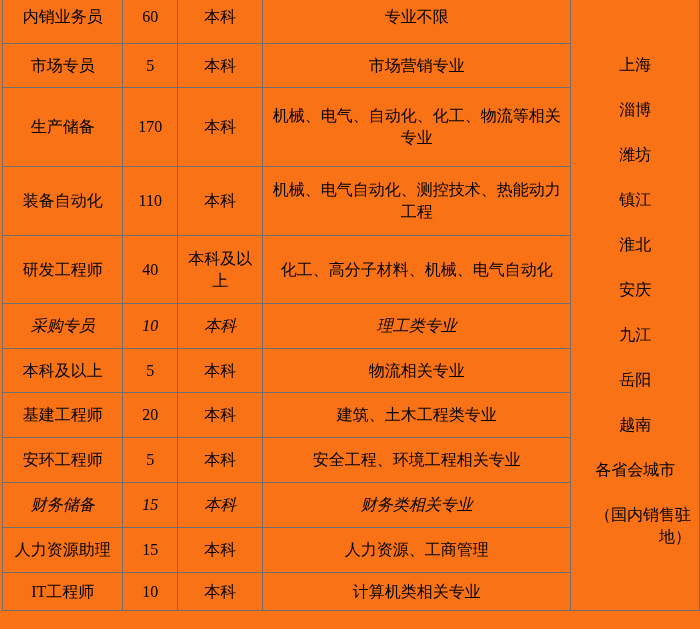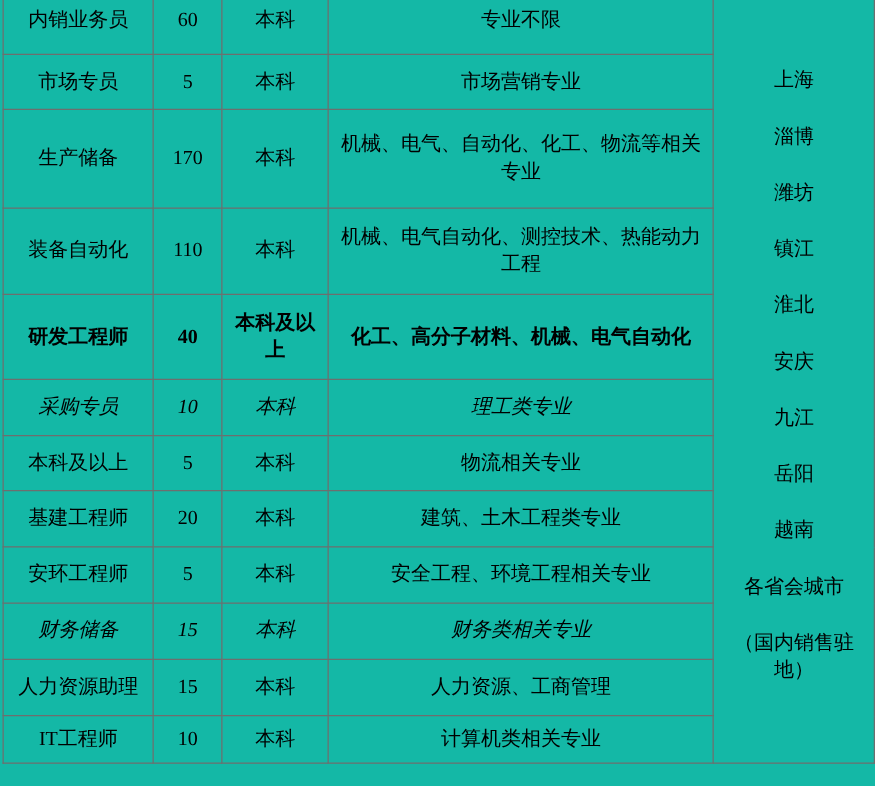--- a/index.html
+++ b/index.html
@@ -5,21 +5,21 @@
   html, body {
     margin: 0;
     padding: 0;
     background: #ffffff;
   }
   .viewport {
     position: relative;
     width: 700px;
     height: 629px;
     overflow: hidden;
-    background: #14b8a6;
+    background: #f97316;
   }
   table.job-table {
     position: absolute;
     top: -10px;
     left: 2px;
     border-collapse: collapse;
     table-layout: fixed;
     font-family: "Liberation Serif", "DejaVu Serif", serif;
     font-size: 16px;
     color: #000000;
@@ -34,27 +34,27 @@
     word-break: normal;
   }
   td.col-position { padding: 0 2px; }
   td.col-count    { padding: 0 2px; }
   
   td.col-location {
     vertical-align: top;
     padding: 1px 8px 0 8px;
   }
   .city-line { line-height: 22px; margin: 0 0 23px 0; }
-  .note-line { line-height: 22px; margin: 0; }
+  .note-line { line-height: 22px; margin: 0; text-align: right; }
   
   tbody tr:nth-child(1)  { height: 53px; }
   tbody tr:nth-child(2)  { height: 44px; padding-left: 16px; }
   tbody tr:nth-child(3)  { height: 79px; padding-left: 28px; }
   tbody tr:nth-child(4)  { height: 69px; margin-left: 20px; }
-  tbody tr:nth-child(5)  { height: 68px; font-weight: bold; }
+  tbody tr:nth-child(5)  { height: 68px; }
   tbody tr:nth-child(6)  { height: 45px; font-style: italic; }
   tbody tr:nth-child(7)  { height: 44px; }
   tbody tr:nth-child(8)  { height: 45px; margin-left: 32px; }
   tbody tr:nth-child(9)  { height: 45px; }
   tbody tr:nth-child(10) { height: 45px; font-style: italic; }
   tbody tr:nth-child(11) { height: 45px; }
   tbody tr:nth-child(12) { height: 38px; }
 </style>
 </head>
 <body>

